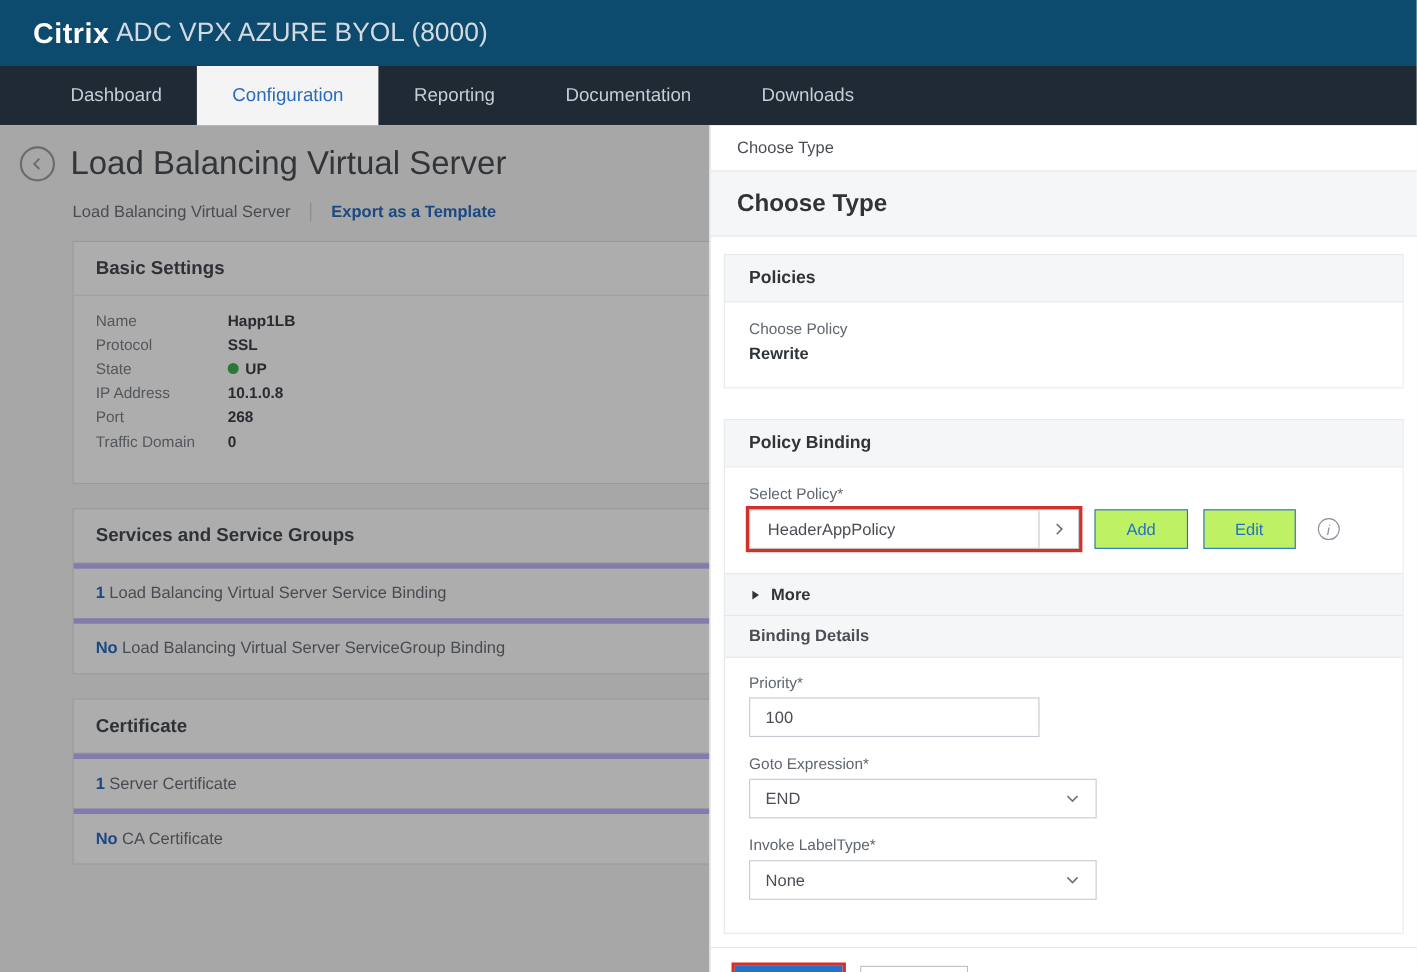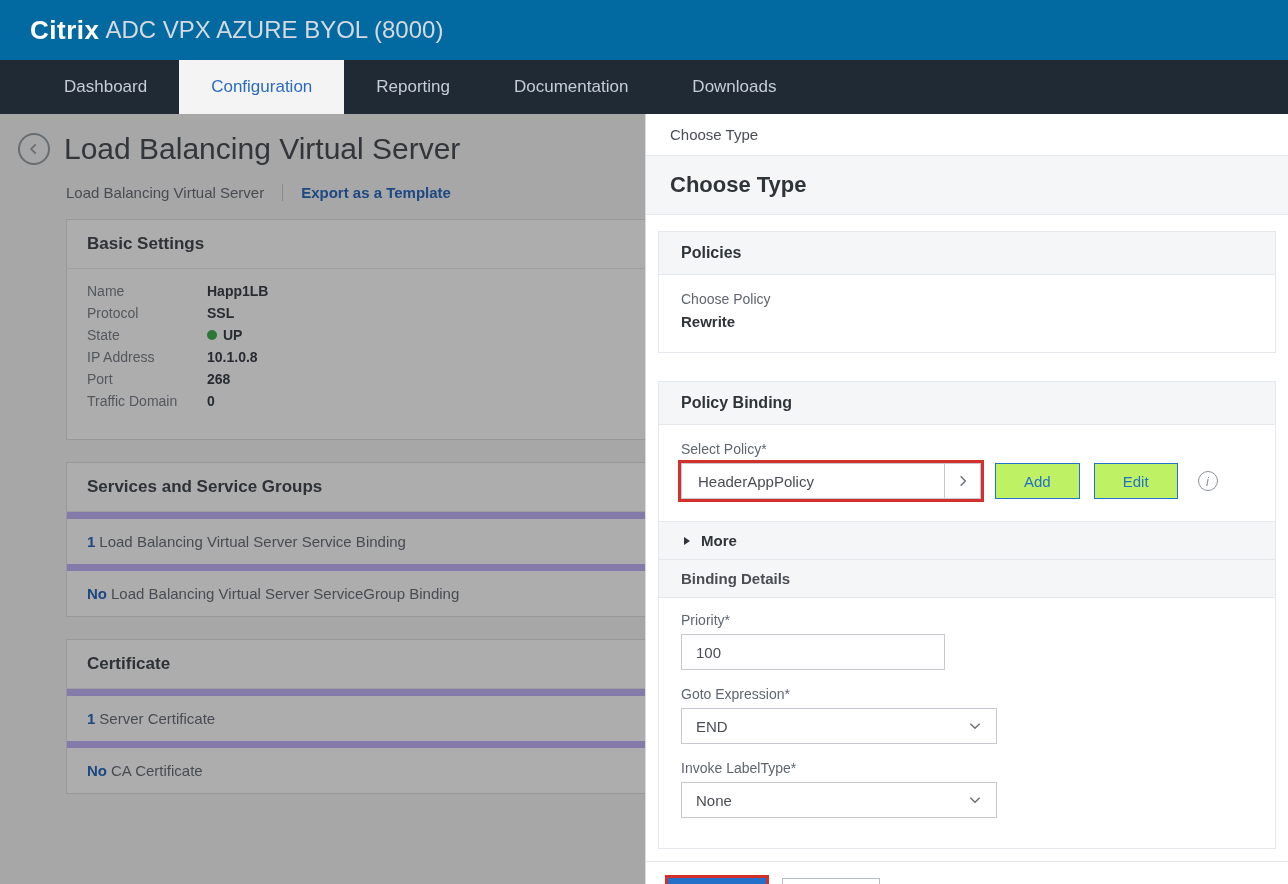--- a/index.html
+++ b/index.html
@@ -1,18 +1,18 @@
 <!DOCTYPE html>
 <html><head>
 <meta charset="utf-8">
 <style>
   * { box-sizing: border-box; margin: 0; padding: 0; }
   body { font-family: -apple-system, BlinkMacSystemFont, "Segoe UI", Arial, sans-serif; background: #fff; width: 1288px; height: 884px; overflow: hidden; position: relative; }
 
-  .header { background: #0369a1; color: #d5dae0; height: 60px; display: flex; align-items: center; padding: 16px 30px; }
+  .header { background: #0c4a6e; color: #d5dae0; height: 60px; display: flex; align-items: center; padding: 16px 30px; }
   .brand-strong { font-weight: 700; font-size: 26px; color: #fff; letter-spacing: 0.5px; }
   .brand-rest { font-weight: 300; font-size: 24px; color: #d5dae0; margin-left: 6px; }
 
   .nav { background: #1f2a35; height: 54px; display: flex; align-items: stretch; padding-left: 32px; }
   .nav-item { display: flex; align-items: center; padding: 0 32px; color: #c7cdd5; font-size: 17px; cursor: pointer; }
   .nav-item.active { background: #f4f4f4; color: #2b6bbf; }
 
   .main-bg { position: absolute; top: 114px; left: 0; right: 0; bottom: 0; background: #f6f6f6; }
   .dim-overlay { position: absolute; top: 114px; left: 0; width: 645px; bottom: 0; background: rgba(0,0,0,0.32); pointer-events: none; z-index: 5; }
 
@@ -27,21 +27,21 @@
 
   .card { background: #fff; border: 1px solid #dfe2e6; margin: 0 18px 22px 48px; }
   .card-header { padding: 14px 20px; font-weight: 700; font-size: 17px; color: #454a51; border-bottom: 1px solid #e8eaee; }
   .card-body { padding: 14px 20px 24px; }
 
   .kv-row { display: flex; align-items: center; font-size: 14px; margin-bottom: 6px; }
   .kv-label { color: #7c828a; width: 120px; }
   .kv-value { color: #3c4149; font-weight: 700; }
   .status-dot { display: inline-block; width: 10px; height: 10px; border-radius: 50%; background: #3fb24f; margin-right: 6px; }
 
-  .card-row { padding: 14px 20px; border-top: 7px solid #c4b5fd; font-size: 15px; color: #6b7179; }
+  .card-row { padding: 14px 20px; border-top: 5px solid #c4b5fd; font-size: 15px; color: #6b7179; }
   .card-row .count { color: #2b6bbf; font-weight: 700; margin-right: 4px; }
   .card-row .no { color: #2b6bbf; font-weight: 700; margin-right: 4px; }
 
   
   .panel { position: absolute; top: 114px; left: 645px; right: 0; bottom: 0; background: #fff; border-left: 1px solid #d7dbe0; display: flex; flex-direction: column; z-index: 10; }
   .panel-breadcrumb { padding: 12px 24px; font-size: 15px; color: #4a4e54; }
   .panel-title { background: #f4f6f8; padding: 16px 24px; font-size: 22px; font-weight: 700; color: #2f3439; border-top: 1px solid #e4e7eb; border-bottom: 1px solid #e4e7eb; }
 
   .section { margin: 16px 12px 12px; border: 1px solid #e4e7eb; }
   .section-header { background: #f4f6f8; padding: 12px 22px; font-weight: 700; font-size: 16px; color: #2f3439; border-bottom: 1px solid #e4e7eb; }

